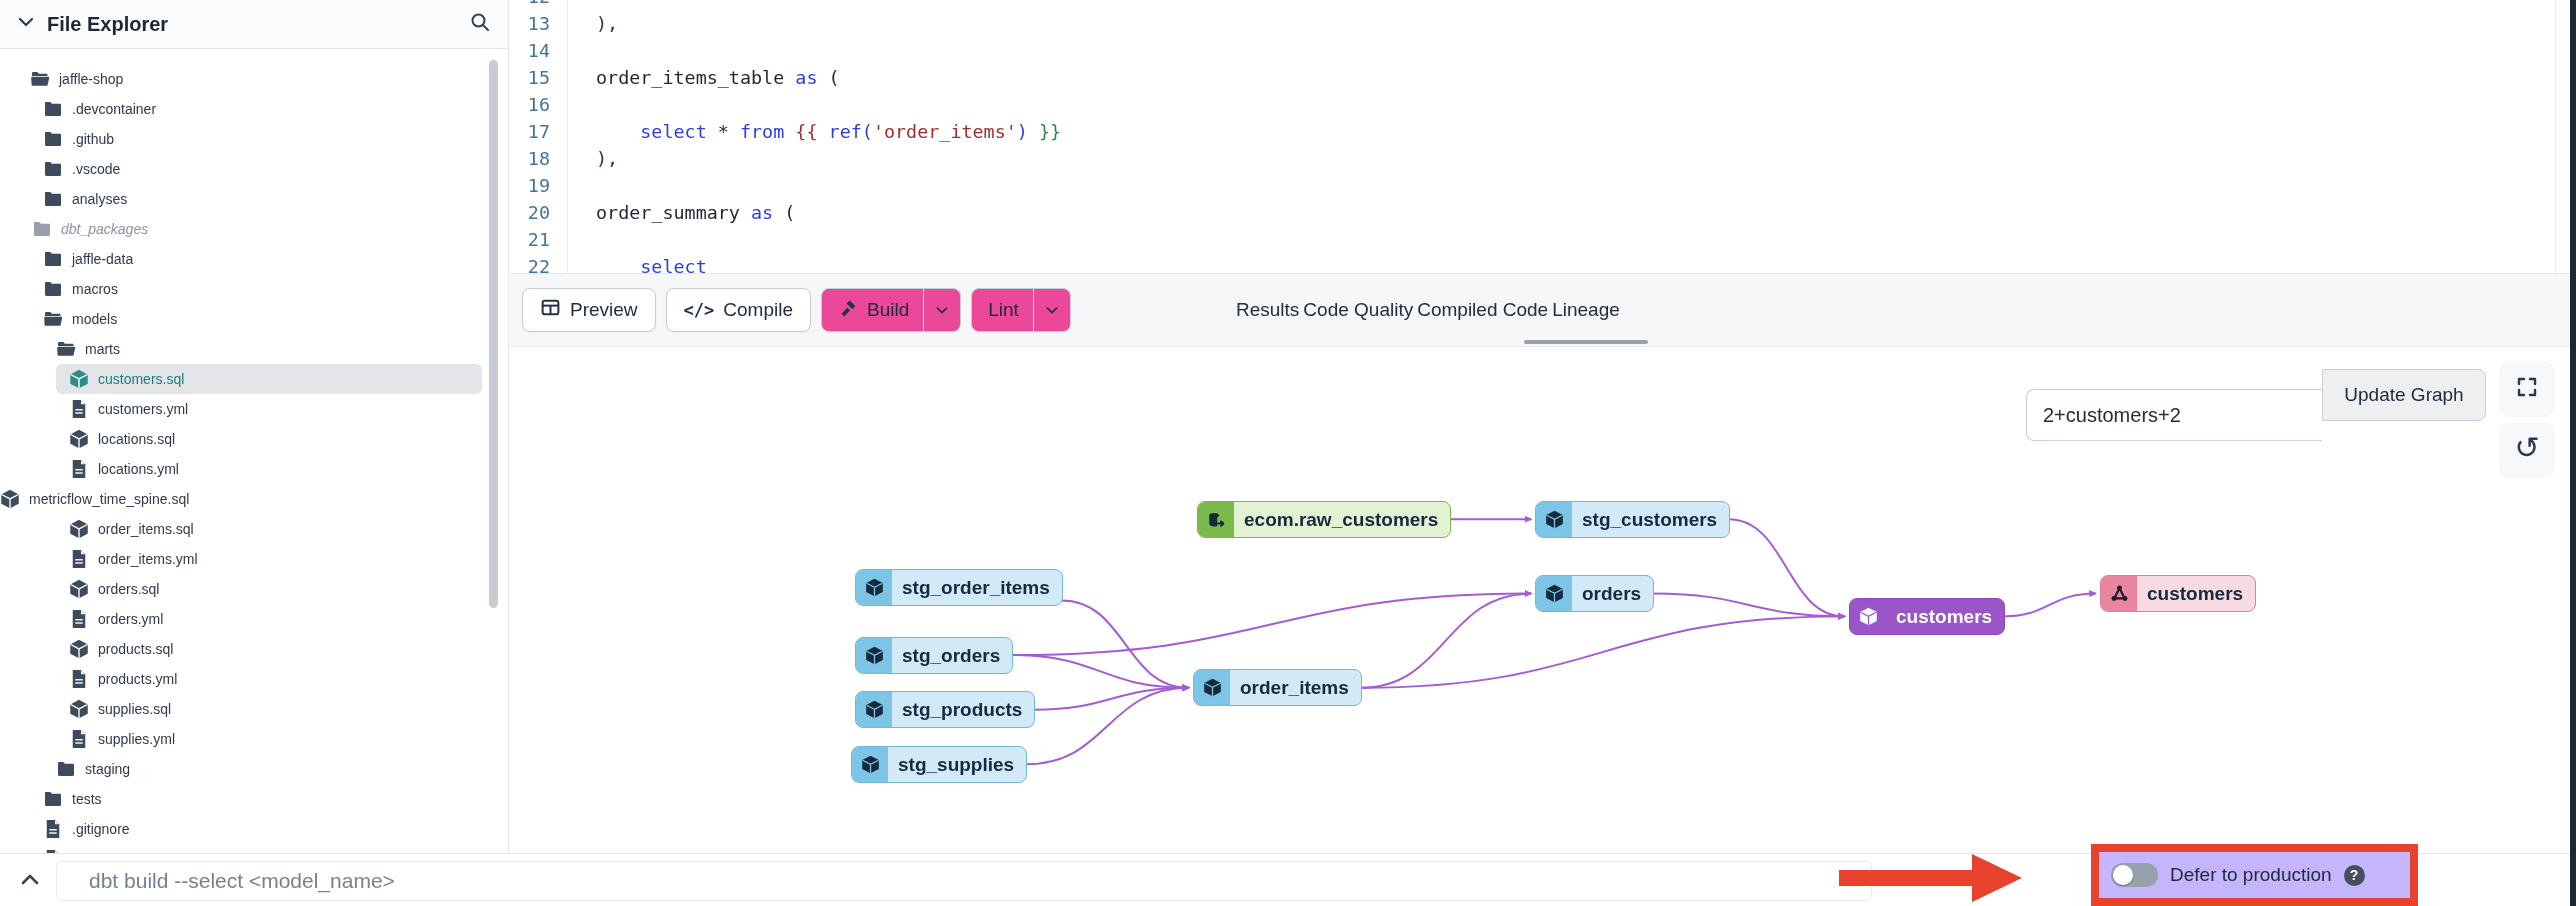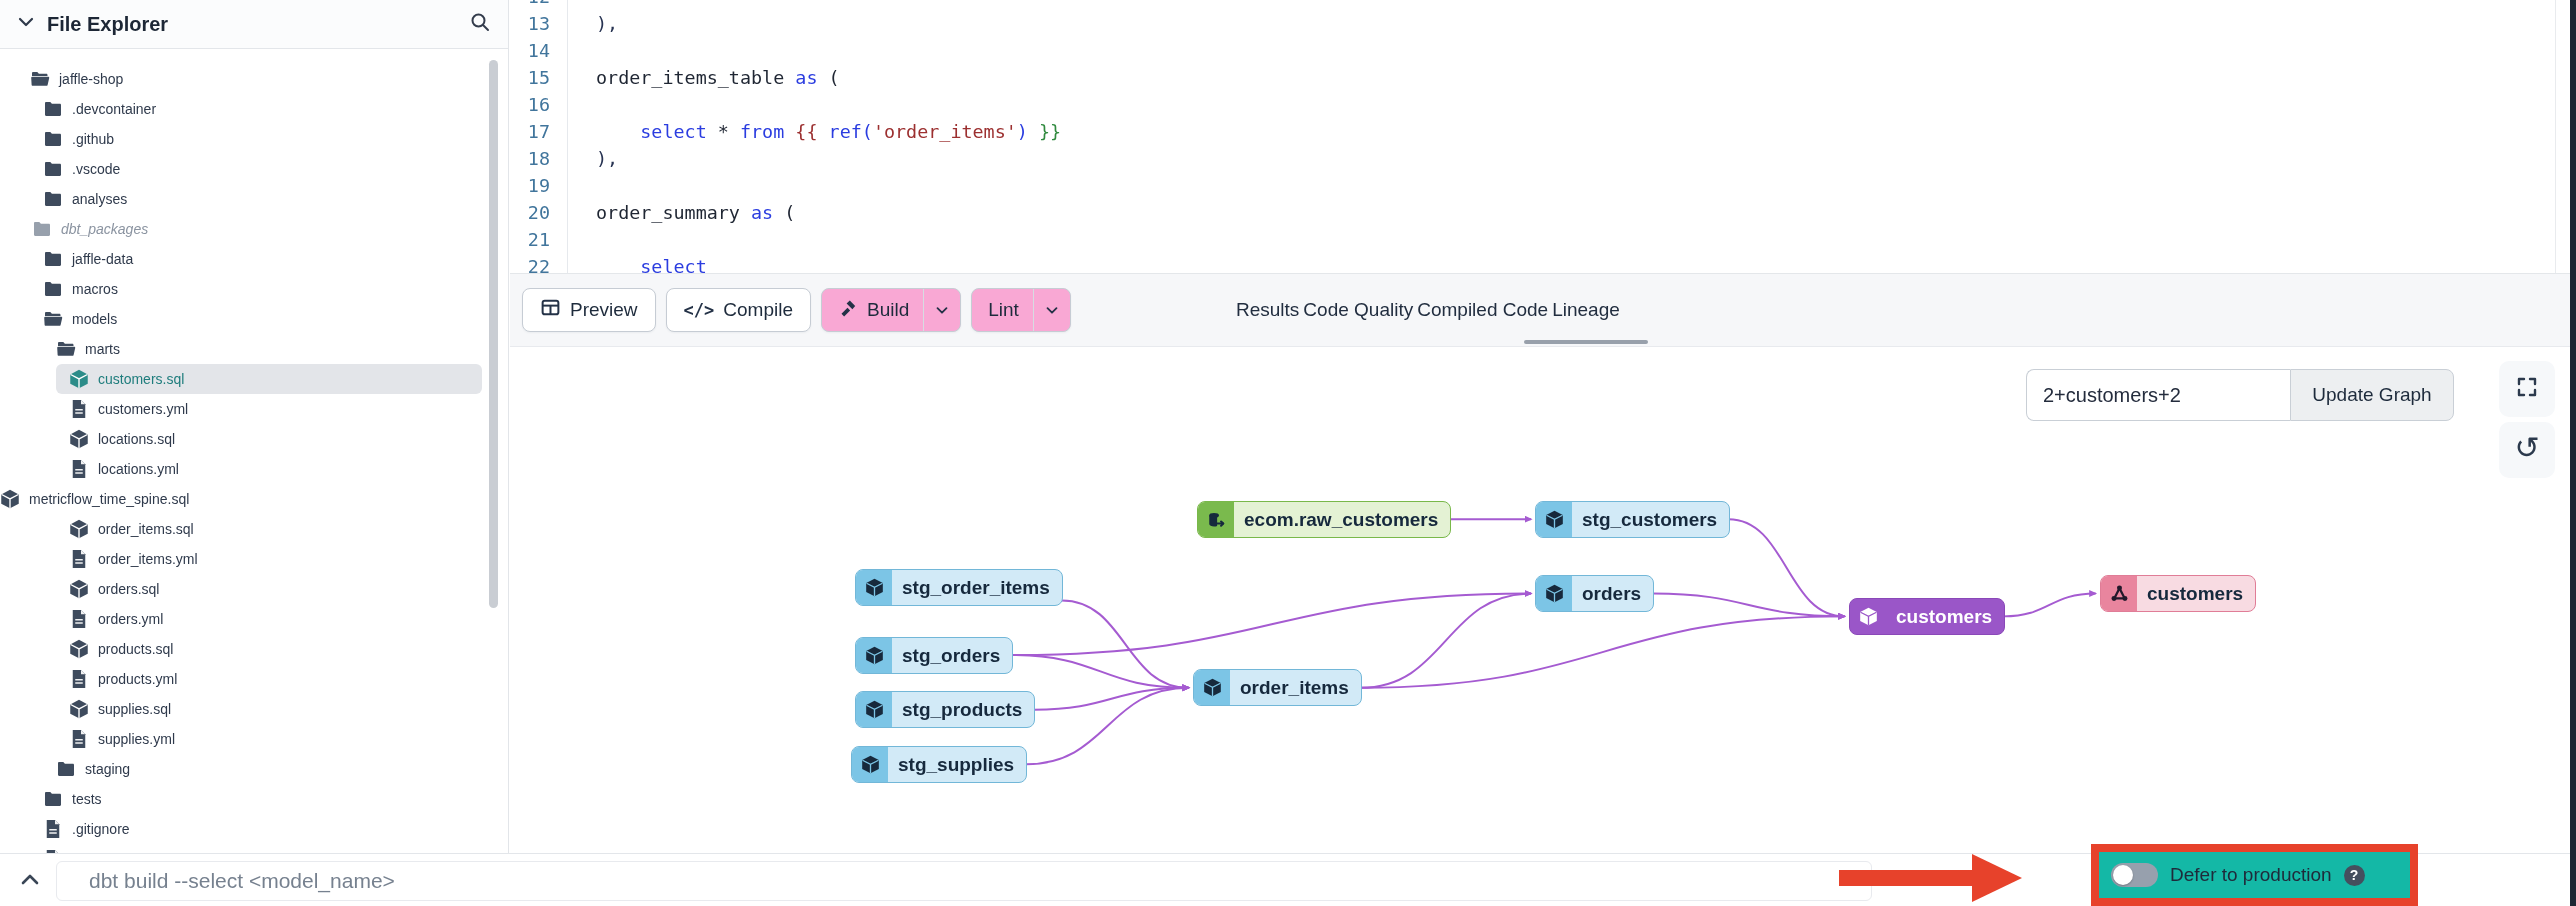--- a/index.html
+++ b/index.html
@@ -26,21 +26,21 @@
   .code-line{height:27px;line-height:27px;display:flex;font-family:"DejaVu Sans Mono","Liberation Mono",monospace;font-size:18.4px;white-space:pre;}
   .code-line .ln{width:40px;text-align:right;color:#41759c;flex:0 0 auto;}
   .code-line .code{padding-left:46px;}
   .tk-n{color:#1f2633}.tk-k{color:#2b3de0}.tk-s{color:#9c3030}.tk-j1{color:#9c3030}.tk-j2{color:#308a3e}.tk-p{color:#273352}
   .gutter-line{position:absolute;left:57px;top:0;width:1px;height:273px;background:#e6e9ed;}
   .editor-scrolledge{position:absolute;left:2045px;top:0;width:1px;height:274px;background:#e9ebee;}
   
   .band{position:absolute;left:510px;top:273px;width:2066px;height:74px;background:#f6f7f9;border-top:1px solid #e4e7ea;border-bottom:1px solid #e8eaee;box-sizing:border-box;}
   .btn-row{position:absolute;left:12px;top:14px;display:flex;gap:10px;}
   .tbtn{height:44px;display:inline-flex;align-items:center;gap:9px;padding:0 17px;background:#fff;border:1px solid #c6ccd4;border-radius:8px;font-size:19px;color:#1e2b3c;box-shadow:0 1px 2px rgba(20,30,50,.05);cursor:pointer;box-sizing:border-box;}
-  .tbtn-group{display:inline-flex;height:44px;background:#f9a8d4;border:1px solid #c6ccd4;border-radius:8px;box-shadow:0 1px 2px rgba(20,30,50,.05);overflow:hidden;box-sizing:border-box;}
+  .tbtn-group{display:inline-flex;height:44px;background:#ec4899;border:1px solid #c6ccd4;border-radius:8px;box-shadow:0 1px 2px rgba(20,30,50,.05);overflow:hidden;box-sizing:border-box;}
   .tbtn-main{display:inline-flex;align-items:center;gap:9px;padding:0 14px 0 16px;font-size:19px;color:#1e2b3c;cursor:pointer;}
   .tbtn-chev{display:inline-flex;align-items:center;justify-content:center;width:36px;border-left:1px solid #d7dce2;cursor:pointer;}
   .compile-glyph{font-family:"DejaVu Sans Mono",monospace;font-weight:700;font-size:17px;color:#243247;}
   .tabs{position:absolute;left:724px;top:0;height:72px;display:flex;align-items:center;}
   .tab{font-size:19px;color:#222e40;position:relative;height:100%;display:flex;align-items:center;padding:0 2px;cursor:pointer;}
   .tab.active::after{content:'';position:absolute;left:-26px;right:-26px;bottom:2px;height:4px;background:#98a0ab;border-radius:2px;}
   
   .lineage{position:absolute;left:510px;top:347px;width:2066px;height:506px;background:#fff;overflow:hidden;}
   #edges{position:absolute;left:0;top:0;}
   .node{position:absolute;display:inline-flex;align-items:stretch;height:37px;border-radius:8px;border:1.5px solid;font-weight:700;font-size:19px;color:#16293d;overflow:hidden;box-sizing:border-box;cursor:pointer;background:#fff;}
@@ -48,32 +48,32 @@
   .node .nlabel{display:flex;align-items:center;padding:0 12px 0 10px;white-space:nowrap;}
   .node.source{border-color:#79b84a;background:#e4f2d4;}
   .node.source .nicon{background:#7aba4d;}
   .node.model{border-color:#72b7d8;background:#d2eaf7;}
   .node.model .nicon{background:#7cc5e6;}
   .node.model_selected{border-color:#8a48b8;background:#9a56c8;color:#fff;}
   .node.model_selected .nicon{background:#9a56c8;}
   .node.semantic{border-color:#e07d97;background:#f8dbe2;}
   .node.semantic .nicon{background:#e9859e;}
   .selector-wrap{position:absolute;left:1516px;top:22px;display:flex;}
-  .selector-input{width:264px;height:52px;border:1px solid #c9cfd6;border-right:none;border-radius:8px 0 0 8px;padding:0 16px;font-size:20px;color:#242c3d;outline:none;font-family:inherit;box-sizing:border-box;height:52px;}
+  .selector-input{width:296px;height:52px;border:1px solid #c9cfd6;border-right:none;border-radius:8px 0 0 8px;padding:0 16px;font-size:20px;color:#242c3d;outline:none;font-family:inherit;box-sizing:border-box;height:52px;margin-top:20px;}
   .update-btn{width:164px;height:52px;border:1px solid #c9cfd6;border-radius:0 8px 8px 0;background:#edeff1;font-size:19px;color:#1e2b3c;display:flex;align-items:center;justify-content:center;cursor:pointer;box-sizing:border-box;}
   .mini-btn{position:absolute;width:56px;height:56px;background:#f6f8fa;border-radius:10px;display:flex;align-items:center;justify-content:center;cursor:pointer;}
   .reset-glyph{font-size:30px;color:#2c3a4d;line-height:1;transform:translateY(-2px);}
   
   .bottom-bar{position:absolute;left:0;top:853px;width:2576px;height:54px;background:#fff;border-top:1px solid #e3e6ea;box-sizing:border-box;z-index:5;}
   .cmd-input{position:absolute;left:56px;top:7px;width:1816px;height:40px;border:1px solid #e8eaee;border-radius:6px;padding:0 0 0 32px;font-size:21px;color:#6f7a89;font-family:inherit;outline:none;box-sizing:border-box;background:#fff;}
   .cmd-input::placeholder{color:#76818f;}
   .chev-up{position:absolute;left:18px;top:14px;cursor:pointer;}
   .arrow-body{position:absolute;left:1839px;top:870px;width:133px;height:16px;background:#e7422b;z-index:10;}
   .arrow-head{position:absolute;left:1972px;top:854px;width:0;height:0;border-top:24px solid transparent;border-bottom:24px solid transparent;border-left:50px solid #e7422b;z-index:10;}
-  .red-box{position:absolute;left:2091px;top:844px;width:327px;height:62px;border:8px solid #e7422b;box-sizing:border-box;z-index:9;display:flex;align-items:center;gap:12px;padding:0 12px;background:#14b8a6;}
+  .red-box{position:absolute;left:2091px;top:844px;width:327px;height:62px;border:8px solid #e7422b;box-sizing:border-box;z-index:9;display:flex;align-items:center;gap:12px;padding:0 12px;background:#c4b5fd;}
   .toggle{width:47px;height:24px;border-radius:12px;background:#97a0ad;position:relative;flex:0 0 auto;cursor:pointer;}
   .toggle::after{content:'';position:absolute;left:2px;top:2px;width:20px;height:20px;border-radius:50%;background:#fff;box-shadow:0 1px 2px rgba(0,0,0,.25);}
   .defer-label{font-size:19px;color:#1f2a3a;white-space:nowrap;}
   .help-dot{width:21px;height:21px;border-radius:50%;background:#454f5e;color:#fff;font-size:14px;font-weight:700;display:flex;align-items:center;justify-content:center;flex:0 0 auto;}
   .window-edge{position:absolute;left:2570px;top:0;width:6px;height:907px;background:#1f2733;z-index:30;}
 </style>
 </head>
 <body>
 
 <div class="sidebar">

